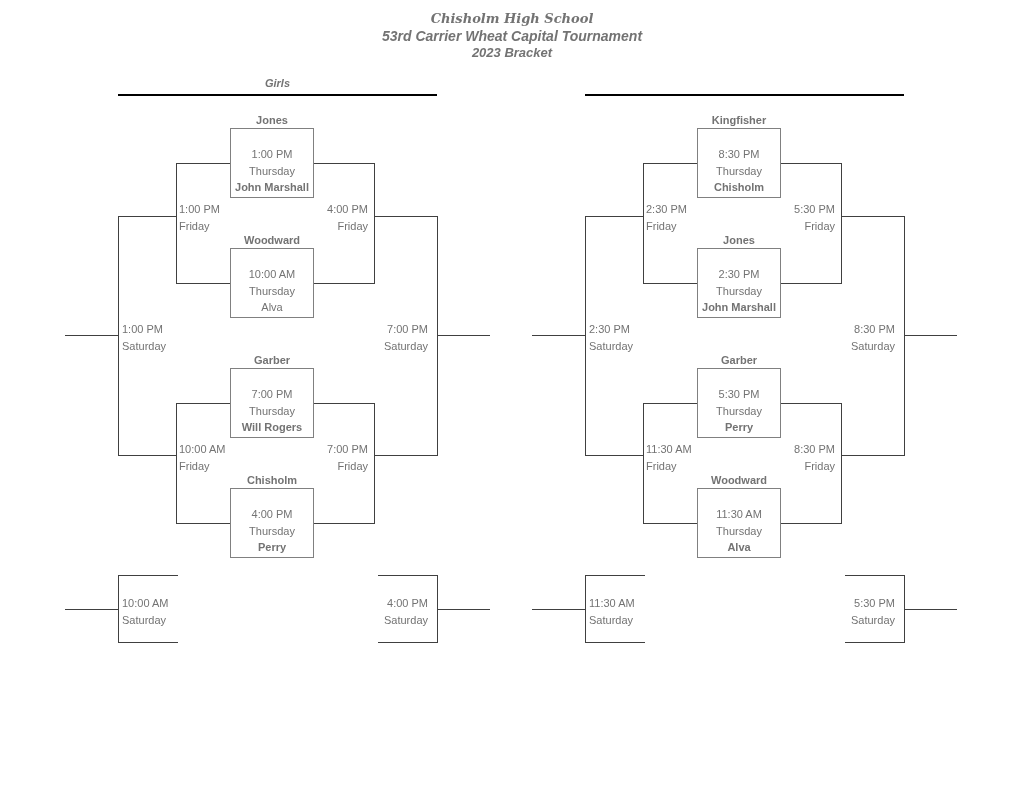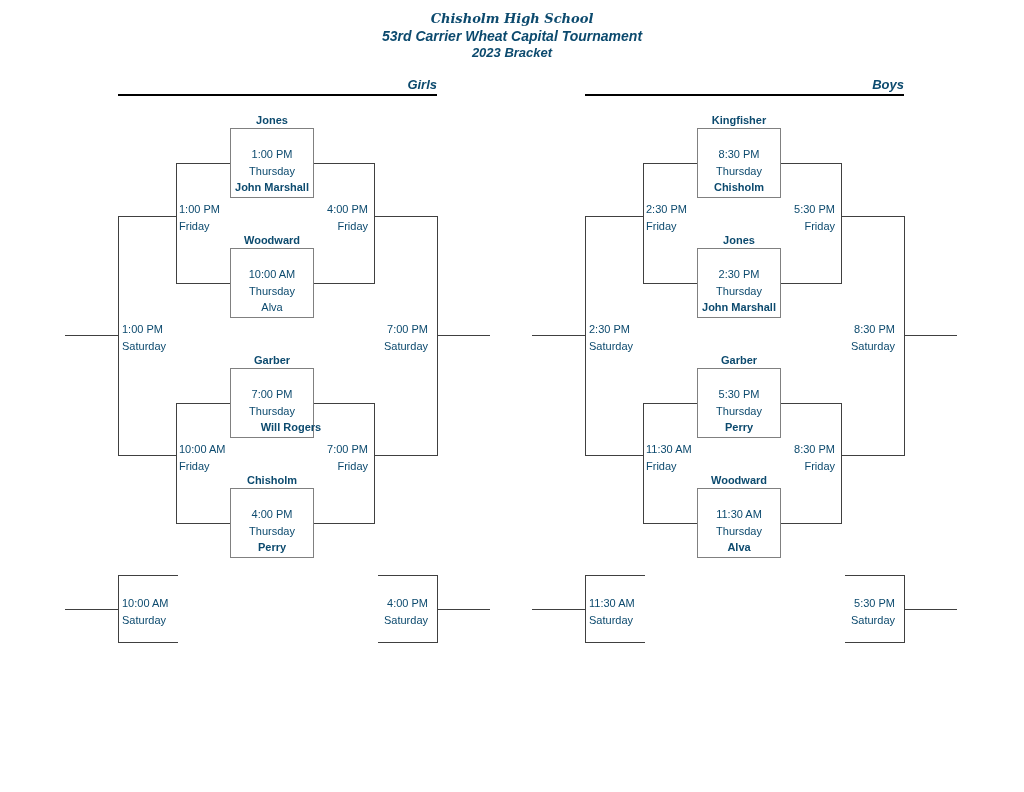--- a/index.html
+++ b/index.html
@@ -1,26 +1,26 @@
 <!DOCTYPE html>
 <html><head>
 <meta charset="utf-8">
 <style>
   html,body{margin:0;padding:0;background:#fff;}
   .page{position:relative;width:1024px;height:792px;background:#ffffff;overflow:hidden;
-        font-family:"Liberation Sans",sans-serif;color:#0c4a6e;text-decoration:underline;}
+        font-family:"Liberation Sans",sans-serif;color:#737373;text-decoration:underline;}
   .title-line{position:absolute;left:0;width:100%;text-align:center;}
   .title-school{top:11px;font-family:"DejaVu Serif",serif;font-style:italic;font-weight:bold;font-size:13px;}
   .title-tourn{top:28px;font-style:italic;font-weight:bold;font-size:14px;}
   .title-year{top:45px;font-style:italic;font-weight:bold;font-size:13px;}
   .bracket{position:absolute;top:70px;width:440px;height:612px;}
   #bracket-girls{left:60px;}
   #bracket-boys{left:527px;}
-  .hdr{position:absolute;left:58px;top:7px;width:319px;text-align:right;
-       font-style:italic;font-weight:bold;font-size:13px;}
+  .hdr{position:absolute;left:58px;top:7px;width:319px;text-align:center;
+       font-style:italic;font-weight:bold;font-size:11px;}
   .hdr-line{position:absolute;left:58px;top:24px;width:319px;height:2px;background:#000;}
   .hline,.vline{position:absolute;background:#404040;}
   .hline{height:1px;}
   .vline{width:1px;}
   .gbox{position:absolute;left:170px;width:84px;height:70px;border:1px solid #808080;
         box-sizing:border-box;background:#fff;}
   .txt{position:absolute;font-size:11px;line-height:13px;}
   .ctr{left:170px;width:84px;text-align:center;}
   .bold{font-weight:bold;}
   .lbl{position:absolute;font-size:11px;line-height:17px;}
@@ -74,21 +74,21 @@
       <div class="txt ctr bold" style="top: 111px;">John Marshall</div>
       <div class="gbox" style="top: 178px;"></div>
       <div class="txt ctr bold" style="top: 164px;">Woodward</div>
       <div class="txt ctr" style="top: 198px;">10:00 AM</div>
       <div class="txt ctr" style="top: 215px;">Thursday</div>
       <div class="txt ctr" style="top: 231px;">Alva</div>
       <div class="gbox" style="top: 298px;"></div>
       <div class="txt ctr bold" style="top: 284px;">Garber</div>
       <div class="txt ctr" style="top: 318px;">7:00 PM</div>
       <div class="txt ctr" style="top: 335px;">Thursday</div>
-      <div class="txt ctr bold" style="top: 351px; padding-left: 19px;">Will Rogers</div>
+      <div class="txt ctr bold" style="top: 351px;">Will Rogers</div>
       <div class="gbox" style="top: 418px;"></div>
       <div class="txt ctr bold" style="top: 404px;">Chisholm</div>
       <div class="txt ctr" style="top: 438px;">4:00 PM</div>
       <div class="txt ctr" style="top: 455px;">Thursday</div>
       <div class="txt ctr bold" style="top: 471px;">Perry</div>
       <div class="lbl" style="left: 119px; top: 131px;">
         <span>1:00 PM</span>
         <span>Friday</span>
       </div>
       <div class="lbl right" style="left: 198px; top: 131px;">
@@ -114,21 +114,20 @@
       <div class="lbl" style="left: 62px; top: 525px;">
         <span>10:00 AM</span>
         <span>Saturday</span>
       </div>
       <div class="lbl right" style="left: 258px; top: 525px;">
         <span>4:00 PM</span>
         <span>Saturday</span>
       </div>
     </div>
   <div id="bracket-boys" class="bracket">
-      <div class="hdr">Boys</div>
       <div class="hdr-line"></div>
       <div class="hline" style="left: 116px; top: 93px; width: 54px;"></div>
       <div class="hline" style="left: 253px; top: 93px; width: 61px;"></div>
       <div class="hline" style="left: 116px; top: 213px; width: 54px;"></div>
       <div class="hline" style="left: 253px; top: 213px; width: 61px;"></div>
       <div class="hline" style="left: 116px; top: 333px; width: 54px;"></div>
       <div class="hline" style="left: 253px; top: 333px; width: 61px;"></div>
       <div class="hline" style="left: 116px; top: 453px; width: 54px;"></div>
       <div class="hline" style="left: 253px; top: 453px; width: 61px;"></div>
       <div class="vline" style="left: 116px; top: 93px; height: 121px;"></div>

